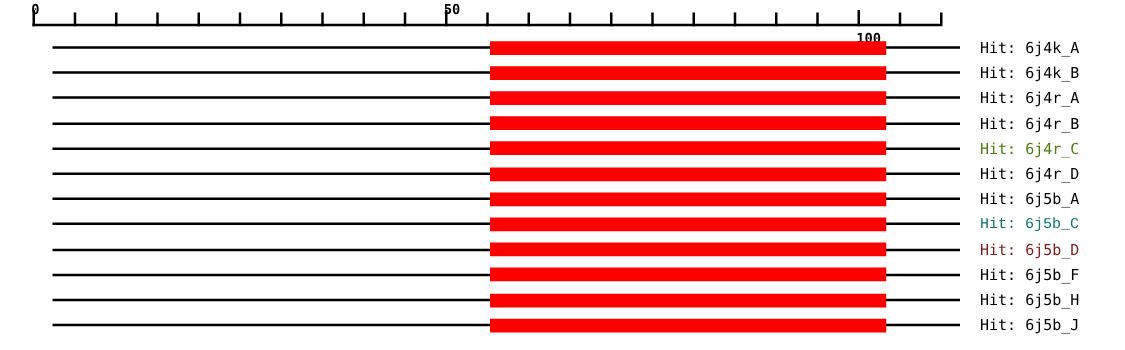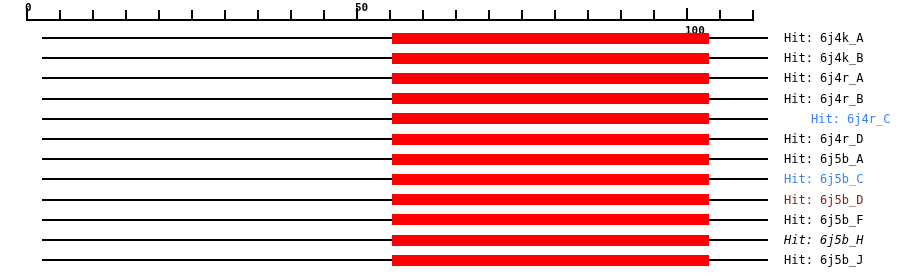--- a/index.html
+++ b/index.html
@@ -131,51 +131,51 @@
         <div class="hit-label" style="left: 768px; top: 72px; color: rgb(0, 0, 0);">Hit: 6j4r_A</div>
       </div>
       <div class="hit-row" style="top: 0px; height: 0px;">
         <div class="hit-track" style="left: 26px; width: 726px; top: 98px; background: rgb(0, 0, 0);"></div>
         <div class="hit-bar" style="left: 376px; width: 317px; top: 93px; height: 11px; background: rgb(255, 0, 0);"></div>
         <div class="hit-label" style="left: 768px; top: 93px; color: rgb(0, 0, 0);">Hit: 6j4r_B</div>
       </div>
       <div class="hit-row" style="top: 0px; height: 0px;">
         <div class="hit-track" style="left: 26px; width: 726px; top: 118px; background: rgb(0, 0, 0);"></div>
         <div class="hit-bar" style="left: 376px; width: 317px; top: 113px; height: 11px; background: rgb(255, 0, 0);"></div>
-        <div class="hit-label" style="left: 768px; top: 113px; color: #3b82f6; margin-left: 27px;">Hit: 6j4r_C</div>
+        <div class="hit-label" style="left: 768px; top: 113px; color: #4d7c0f;">Hit: 6j4r_C</div>
       </div>
       <div class="hit-row" style="top: 0px; height: 0px;">
         <div class="hit-track" style="left: 26px; width: 726px; top: 138px; background: rgb(0, 0, 0);"></div>
         <div class="hit-bar" style="left: 376px; width: 317px; top: 134px; height: 11px; background: rgb(255, 0, 0);"></div>
         <div class="hit-label" style="left: 768px; top: 133px; color: rgb(0, 0, 0); text-align: center;">Hit: 6j4r_D</div>
       </div>
       <div class="hit-row" style="top: 0px; height: 0px;">
         <div class="hit-track" style="left: 26px; width: 726px; top: 158px; background: rgb(0, 0, 0);"></div>
         <div class="hit-bar" style="left: 376px; width: 317px; top: 154px; height: 11px; background: rgb(255, 0, 0);"></div>
         <div class="hit-label" style="left: 768px; top: 153px; color: rgb(0, 0, 0);">Hit: 6j5b_A</div>
       </div>
       <div class="hit-row" style="top: 0px; height: 0px;">
         <div class="hit-track" style="left: 26px; width: 726px; top: 178px; background: rgb(0, 0, 0);"></div>
         <div class="hit-bar" style="left: 376px; width: 317px; top: 174px; height: 11px; background: rgb(255, 0, 0);"></div>
-        <div class="hit-label" style="left: 768px; top: 173px; color: #3b82f6;">Hit: 6j5b_C</div>
+        <div class="hit-label" style="left: 768px; top: 173px; color: #0f766e; font-family: Liberation Mono, monospace;">Hit: 6j5b_C</div>
       </div>
       <div class="hit-row" style="top: 0px; height: 0px;">
         <div class="hit-track" style="left: 26px; width: 726px; top: 199px; background: rgb(0, 0, 0);"></div>
         <div class="hit-bar" style="left: 376px; width: 317px; top: 194px; height: 11px; background: rgb(255, 0, 0);"></div>
         <div class="hit-label" style="left: 768px; top: 194px; color: #7f1d1d;">Hit: 6j5b_D</div>
       </div>
       <div class="hit-row" style="top: 0px; height: 0px;">
         <div class="hit-track" style="left: 26px; width: 726px; top: 219px; background: rgb(0, 0, 0);"></div>
         <div class="hit-bar" style="left: 376px; width: 317px; top: 214px; height: 11px; background: rgb(255, 0, 0);"></div>
         <div class="hit-label" style="left: 768px; top: 214px; color: rgb(0, 0, 0); text-align: center;">Hit: 6j5b_F</div>
       </div>
       <div class="hit-row" style="top: 0px; height: 0px;">
         <div class="hit-track" style="left: 26px; width: 726px; top: 239px; background: rgb(0, 0, 0);"></div>
         <div class="hit-bar" style="left: 376px; width: 317px; top: 235px; height: 11px; background: rgb(255, 0, 0);"></div>
-        <div class="hit-label" style="left: 768px; top: 234px; color: rgb(0, 0, 0); font-style: italic;">Hit: 6j5b_H</div>
+        <div class="hit-label" style="left: 768px; top: 234px; color: rgb(0, 0, 0);">Hit: 6j5b_H</div>
       </div>
       <div class="hit-row" style="top: 0px; height: 0px;">
         <div class="hit-track" style="left: 26px; width: 726px; top: 259px; background: rgb(0, 0, 0);"></div>
         <div class="hit-bar" style="left: 376px; width: 317px; top: 255px; height: 11px; background: rgb(255, 0, 0);"></div>
         <div class="hit-label" style="left: 768px; top: 254px; color: rgb(0, 0, 0);">Hit: 6j5b_J</div>
       </div>
     </div>
 
 </div>
 

